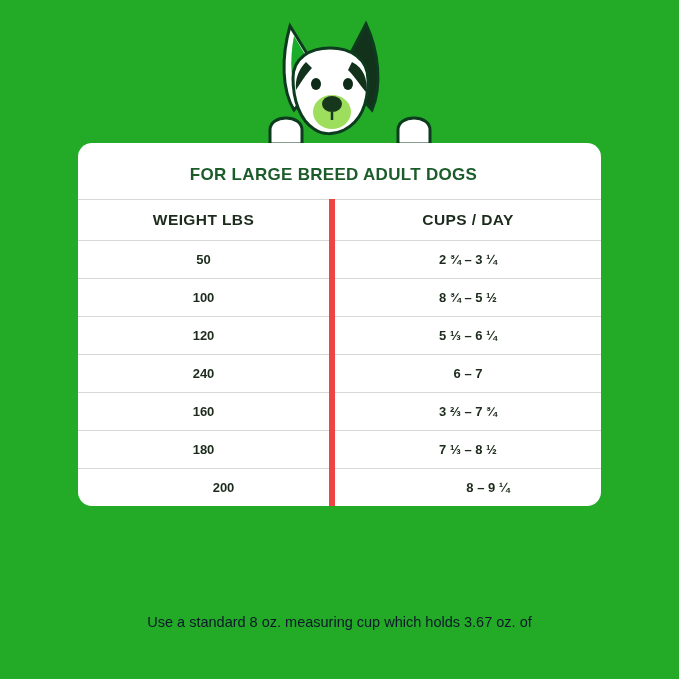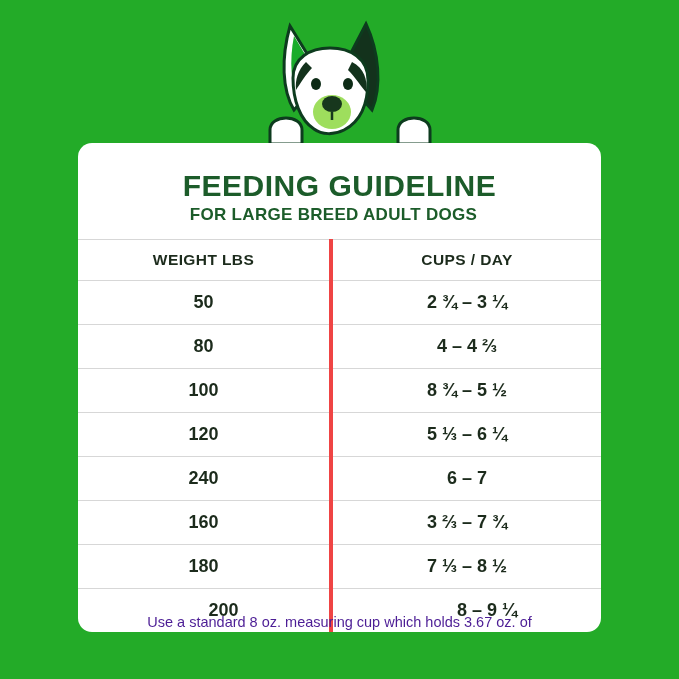--- a/index.html
+++ b/index.html
@@ -58,47 +58,47 @@
     color: #1c5c2a;
     margin: 0 12px 14px 0;
   }
   table.feeding {
     width: 100%;
     border-collapse: collapse;
     table-layout: fixed;
   }
   table.feeding th, table.feeding td {
     text-align: center;
-    font-size: 18px;
+    font-size: 13px;
     font-weight: bold;
     color: #1c2b1c;
     padding: 11px 0 11px 0;
     border-top: 1px solid #d7d7d7;
     border-bottom: 1px solid #d7d7d7;
   }
   table.feeding th {
     font-size: 15.5px;
     letter-spacing: 0.4px;
     border-top: 1px solid #d7d7d7;
   }
   table.feeding th.col-left, table.feeding td.col-left {
-    border-right: 4px solid #ef4444;
+    border-right: 6px solid #ef4444;
     width: 48%;
   }
   table.feeding tr:last-child td {
     border-bottom: none;
     padding-left: 40px;
   }
   .footnote {
     position: absolute;
     left: 0;
     top: 612px;
     width: 679px;
     text-align: center;
-    color: #4c1d95;
+    color: #0f172a;
     font-size: 14.5px;
     line-height: 21px;
   }
 </style>
 </head>
 <body>
 
 <div class="page">
 
   <svg class="dog" viewBox="0 0 200 135">
@@ -117,38 +117,33 @@
 
     <ellipse cx="84" cy="94" rx="19" ry="17" fill="#9ede5d"></ellipse>
     <ellipse cx="84" cy="86" rx="10" ry="8" fill="#17371d"></ellipse>
     <path d="M84 94 L84 102" stroke="#17371d" stroke-width="2.5"></path>
 
     <path d="M22 112 C22 104 30 100 38 100 C46 100 54 104 54 112 L54 126 L22 126 Z" fill="#ffffff" stroke="#0d3b1e" stroke-width="3"></path>
     <path d="M150 112 C150 104 158 100 166 100 C174 100 182 104 182 112 L182 126 L150 126 Z" fill="#ffffff" stroke="#0d3b1e" stroke-width="3"></path>
   </svg>
 
   <div class="card">
-    <div class="title">FEEDING GUIDELINE</div>
     <div class="subtitle">FOR LARGE BREED ADULT DOGS</div>
 
     <table class="feeding">
       <thead>
         <tr>
           <th class="col-left">WEIGHT LBS</th>
           <th>CUPS / DAY</th>
         </tr>
       </thead>
       <tbody>
         <tr>
           <td class="col-left">50</td>
           <td>2 ¾ – 3 ¼</td>
-        </tr>
-        <tr>
-          <td class="col-left">80</td>
-          <td>4 – 4 ⅔</td>
         </tr>
         <tr>
           <td class="col-left">100</td>
           <td>8 ¾ – 5 ½</td>
         </tr>
         <tr>
           <td class="col-left">120</td>
           <td>5 ⅓ – 6 ¼</td>
         </tr>
         <tr>

